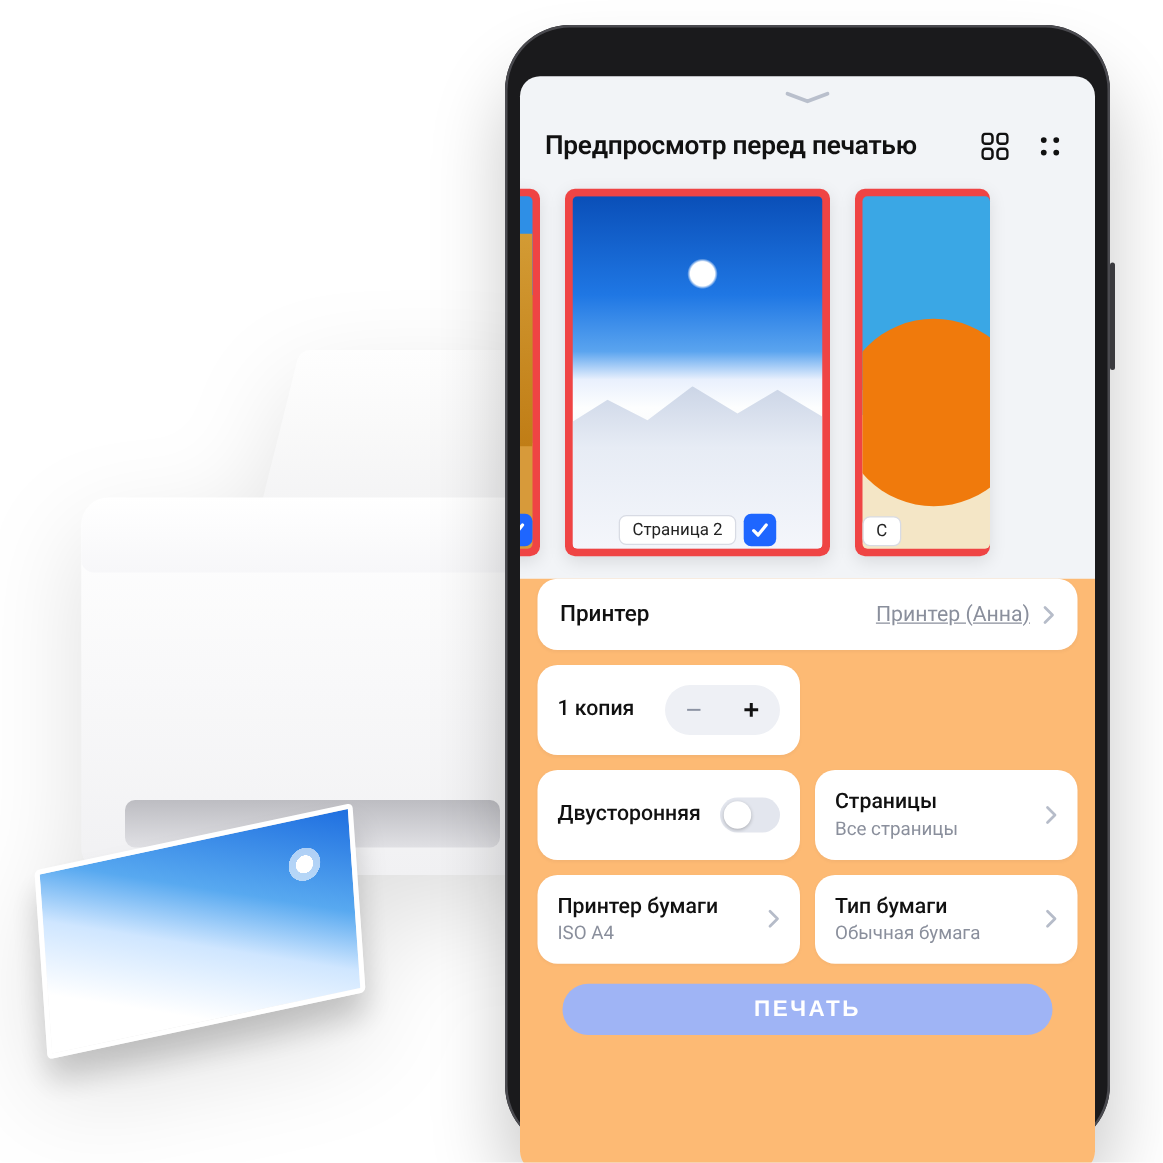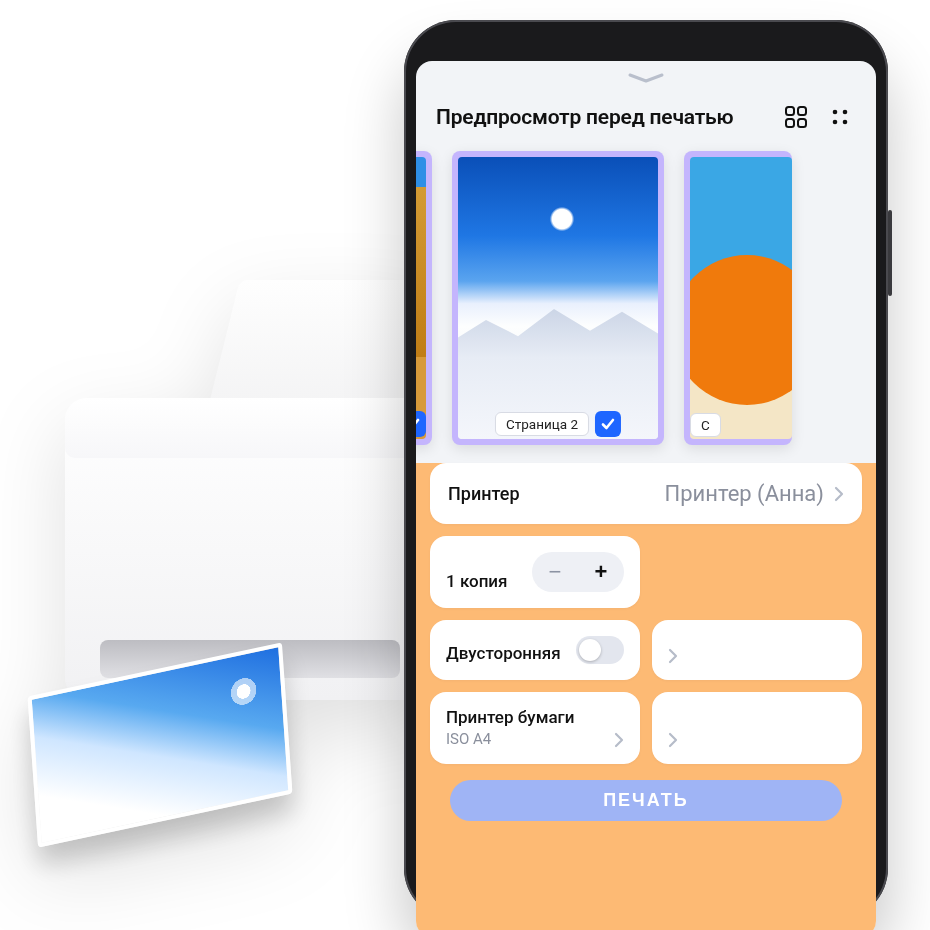--- a/index.html
+++ b/index.html
@@ -145,21 +145,21 @@
     gap: 20px;
     padding: 0 0 18px;
     margin-left: -66px;
     margin-right: -40px;
   }
   .page {
     position: relative;
     flex: 0 0 212px;
     height: 294px;
     border-radius: 8px;
-    background: #c4b5fd;
+    background: #ef4444;
     padding: 6px;
     box-shadow: 0 4px 14px rgba(0,0,0,.10);
   }
   .page.partial-left { flex-basis: 82px; padding-left:0;}
   .page.partial-right{ flex-basis:108px; padding-right:0;}
   .thumb {
     width: 100%; height: 100%;
     border-radius: 4px;
     overflow: hidden;
   }
@@ -243,21 +243,21 @@
     box-shadow: 0 1px 3px rgba(16,24,40,.04);
   }
   .row2 {
     display: grid;
     grid-template-columns: 1fr 1fr;
     gap: 12px;
   }
   .card .title { font-size: 18px; color:#111; font-weight:500; }
   .card .sub   { font-size: 15px; color:#8a8f9c; margin-top:2px; }
   .card .grow  { flex:1; min-width:0; }
-  .card .val   { font-size: 22px; color:#8a8f9c; }
+  .card .val   { font-size: 17px; color:#8a8f9c;text-decoration:underline; }
   .chev { color:#b6bcc9; flex-shrink:0; }
 
   .stepper {
     display:flex; align-items:center; gap:0;
     background:#eef0f5;
     border-radius:22px;
     height:40px;
   }
   .stepper button{
     width:46px;height:40px;border:none;background:none;
@@ -282,21 +282,21 @@
     border-radius:28px;
     background:#9fb4f5;
     color:#fff;
     font-size:18px;
     letter-spacing:2px;
     font-weight:600;
     border:none;
     display:flex;align-items:center;justify-content:center;
   }
 
-  .card.small{ padding:16px 16px;align-items:flex-end; }
+  .card.small{ padding:16px 16px; }
   .card.small .title{ font-size:17px; line-height:1.15;}
 </style>
 </head>
 <body>
 
 <div class="printer">
   <div class="tray-back"></div>
   <div class="body"></div>
   <div class="lid"></div>
   <div class="slot"></div>
@@ -394,37 +394,45 @@
       </div>
 
       <div class="row2">
         <div class="card small">
           <div class="grow">
               <div class="title">Двусторонняя</div>
             </div>
           <div class="toggle"></div>
         </div>
         <div class="card small">
+          <div class="grow">
+            <div class="title">Страницы</div>
+            <div class="sub">Все страницы</div>
+          </div>
           <svg class="chev" width="10" height="16" viewBox="0 0 10 16">
               <polyline points="2,2 8,8 2,14" fill="none" stroke="currentColor" stroke-width="2.2" stroke-linecap="round" stroke-linejoin="round"></polyline>
             </svg>
         </div>
       </div>
 
       <div class="row2">
         <div class="card small">
           <div class="grow">
             <div class="title">Принтер бумаги</div>
             <div class="sub">ISO A4</div>
           </div>
           <svg class="chev" width="10" height="16" viewBox="0 0 10 16">
               <polyline points="2,2 8,8 2,14" fill="none" stroke="currentColor" stroke-width="2.2" stroke-linecap="round" stroke-linejoin="round"></polyline>
             </svg>
         </div>
         <div class="card small">
+          <div class="grow">
+            <div class="title">Тип бумаги</div>
+            <div class="sub">Обычная бумага</div>
+          </div>
           <svg class="chev" width="10" height="16" viewBox="0 0 10 16">
               <polyline points="2,2 8,8 2,14" fill="none" stroke="currentColor" stroke-width="2.2" stroke-linecap="round" stroke-linejoin="round"></polyline>
             </svg>
         </div>
       </div>
 
       <button class="print-btn">ПЕЧАТЬ</button>
 
     </div>
   </div>

